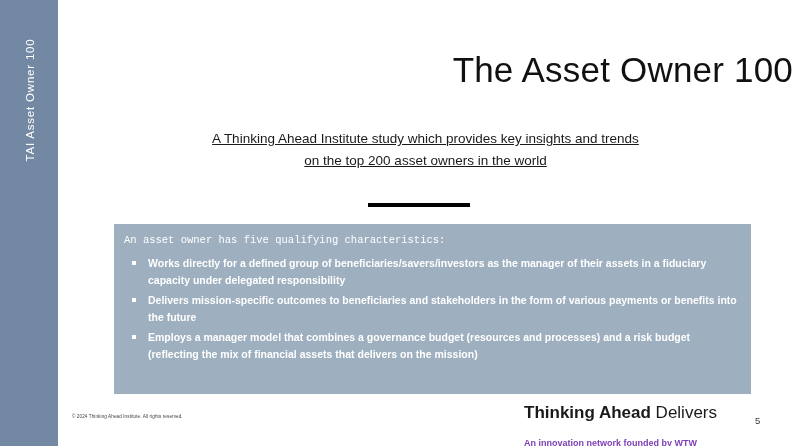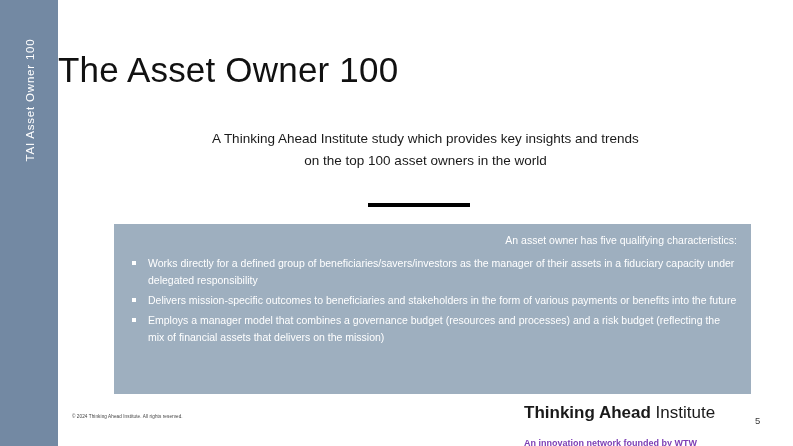--- a/index.html
+++ b/index.html
@@ -50,41 +50,41 @@
     letter-spacing: 0.8px;
     font-family: "Liberation Sans", sans-serif;
   }
 
   
   #title {
     position: absolute;
     left: 58px;
     top: 50px;
     width: 735px;
-    text-align: left;
+    text-align: right;
     font-size: 35px;
     color: #111111;
     font-family: "Liberation Sans", sans-serif;
     font-weight: 400;
     letter-spacing: 0.2px;
   }
 
   
   #subtitle {
     position: absolute;
     left: 58px;
     top: 128px;
     width: 735px;
     text-align: center;
     font-size: 13.5px;
     line-height: 22px;
     color: #1a1a1a;
     font-family: "Liberation Sans", sans-serif;
   }
-  #subtitle div { white-space: nowrap; }
+  #subtitle div { white-space: nowrap; text-decoration: underline; }
 
   
   #divider {
     position: absolute;
     left: 368px;
     top: 203px;
     width: 102px;
     height: 4px;
     background: #000000;
   }
@@ -98,36 +98,36 @@
     height: 170px;
     background: #9eafbf;
     box-sizing: border-box;
     padding: 9px 14px 6px 10px;
   }
   #box-intro {
     color: #ffffff;
     font-size: 10.5px;
     line-height: 14px;
     margin: 0 0 8px 0;
-    font-family: Liberation Sans, sans-serif;
-    text-align: right;
+    font-family: Liberation Mono, monospace;
   }
   #bullet-list {
     list-style: none;
     margin: 0;
     padding: 0;
   }
   #bullet-list li {
     position: relative;
     color: #ffffff;
     font-size: 10.5px;
     line-height: 17px;
     padding-left: 24px;
     margin-bottom: 3px;
     font-family: "Liberation Sans", sans-serif;
+    font-weight: bold;
   }
   #bullet-list li .bullet-marker {
     position: absolute;
     left: 8px;
     top: 6px;
     width: 4px;
     height: 4px;
     background: #ffffff;
   }
 
@@ -183,21 +183,21 @@
   <div id="sidebar">
     <div id="sidebar-label">
       <span>TAI Asset Owner 100</span>
     </div>
   </div>
 
   <div id="title">The Asset Owner 100</div>
 
   <div id="subtitle">
     <div>A Thinking Ahead Institute study which provides key insights and trends</div>
-    <div>on the top 100 asset owners in the world</div>
+    <div>on the top 200 asset owners in the world</div>
   </div>
 
   <div id="divider"></div>
 
   <div id="content-box">
     <p id="box-intro">An asset owner has five qualifying characteristics:</p>
     <ul id="bullet-list">
       <li>
         <span class="bullet-marker"></span>
         <span>Works directly for a defined group of beneficiaries/savers/investors as the manager of their assets in a fiduciary capacity under delegated responsibility</span>
@@ -215,19 +215,19 @@
       <li>
         <span class="bullet-marker"></span>
         <span>Employs a manager model that combines a governance budget (resources and processes) and a risk budget (reflecting the mix of financial assets that delivers on the mission)</span>
       </li>
     </ul>
   </div>
 
   <div id="copyright">© 2024 Thinking Ahead Institute. All rights reserved.</div>
 
   <div id="logo">
-    <div id="logo-main"><span class="bold">Thinking Ahead</span> <span class="light">Institute</span></div>
+    <div id="logo-main"><span class="bold">Thinking Ahead</span> <span class="light">Delivers</span></div>
     <div id="logo-tagline">An innovation network founded by WTW</div>
   </div>
 
   <div id="page-number">5</div>
 
 </div>
 
 </body></html>

